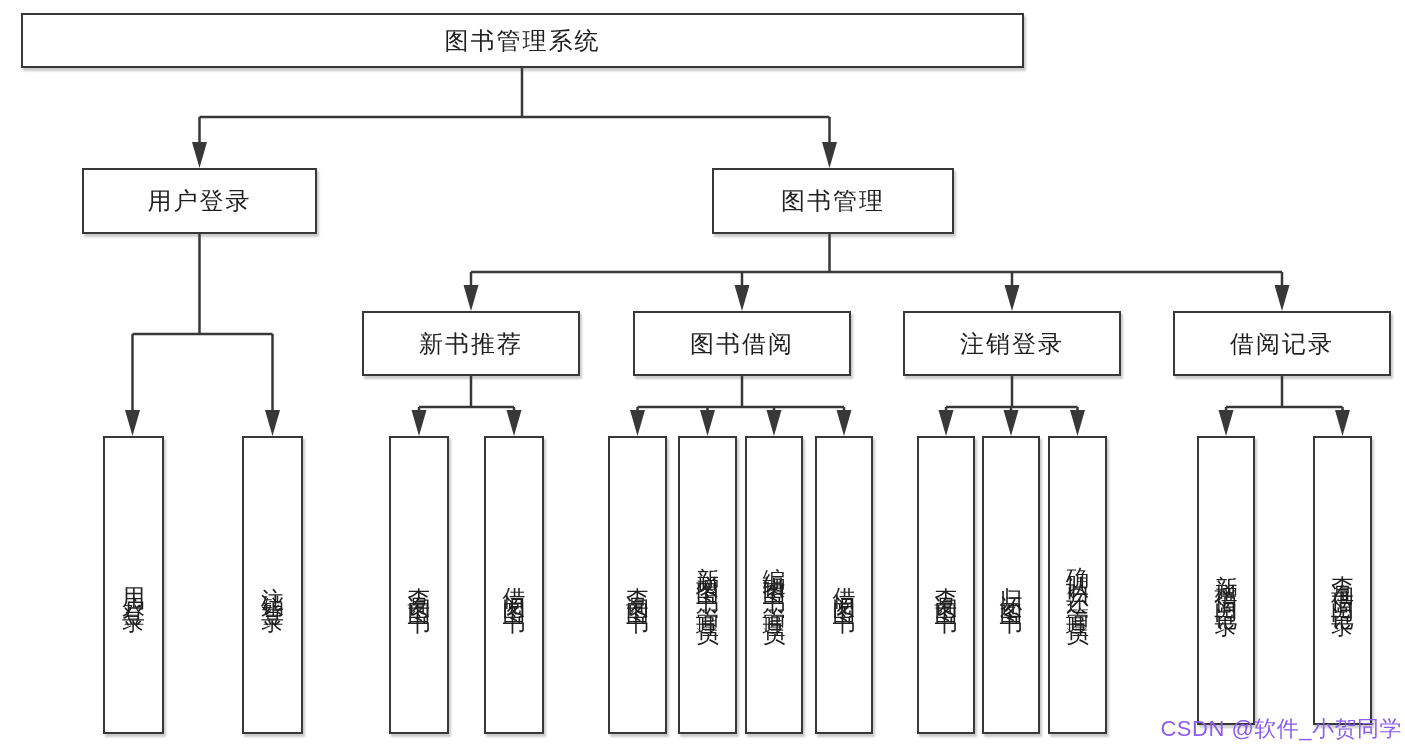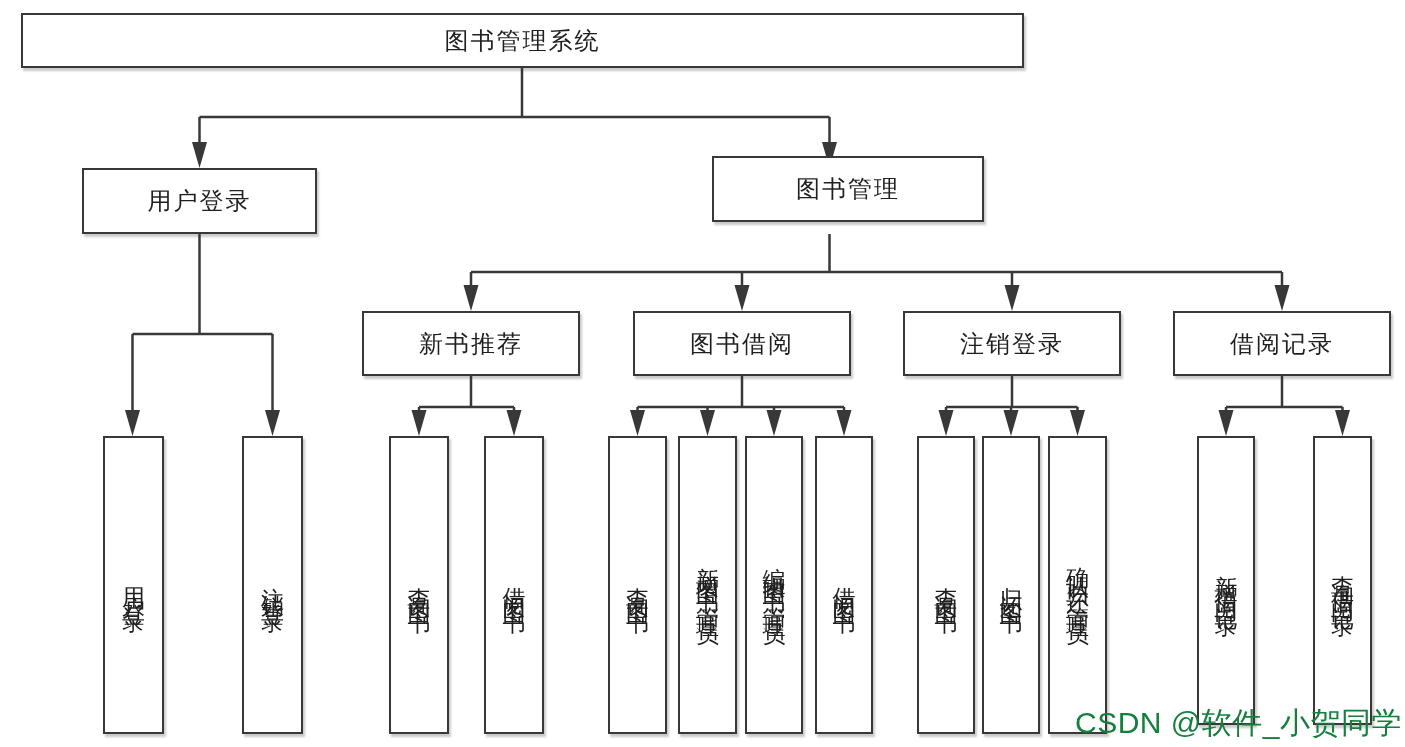--- a/index.html
+++ b/index.html
@@ -23,23 +23,23 @@
     writing-mode:vertical-rl;
     text-orientation:mixed;
     font-size:23px;
     letter-spacing:8px;
     line-height:1;
   }
   #watermark{
     position:absolute;
     right:3px;
     bottom:3px;
-    font-size:30px;
+    font-size:22px;
     letter-spacing:0.5px;
-    color:#15803d;
+    color:#8b5cf6;
     z-index:5;
     white-space:nowrap;
   }
 </style>
 </head>
 <body>
 
 <div id="stage">
 
   <svg id="wires" viewBox="0 0 1405 747" xmlns="http://www.w3.org/2000/svg">
@@ -95,21 +95,21 @@
       <polygon points="1003.5,410 1018.5,410 1011,436"></polygon>
       <polygon points="1070,410 1085,410 1077.5,436"></polygon>
       <polygon points="1218.5,410 1233.5,410 1226,436"></polygon>
       <polygon points="1335,410 1350,410 1342.5,436"></polygon>
     </g>
   </svg>
 
   <div class="node hlabel" style="left:21px;top:13px;width:1003px;height:55px">图书管理系统</div>
 
   <div class="node hlabel" style="left:82px;top:168px;width:235px;height:66px">用户登录</div>
-  <div class="node hlabel" style="left:712px;top:156px;width:272px;height:66px">图书管理</div>
+  <div class="node hlabel" style="left:712px;top:168px;width:242px;height:66px">图书管理</div>
 
   <div class="node hlabel" style="left:362px;top:311px;width:218px;height:65px">新书推荐</div>
   <div class="node hlabel" style="left:633px;top:311px;width:218px;height:65px">图书借阅</div>
   <div class="node hlabel" style="left:903px;top:311px;width:218px;height:65px">注销登录</div>
   <div class="node hlabel" style="left:1173px;top:311px;width:218px;height:65px">借阅记录</div>
 
   <div class="node vlabel" style="left:103px;top:436px;width:61px;height:298px">用户登录</div>
   <div class="node vlabel" style="left:242px;top:436px;width:61px;height:298px">注销登录</div>
 
   <div class="node vlabel" style="left:389px;top:436px;width:60px;height:298px">查询图书</div>

